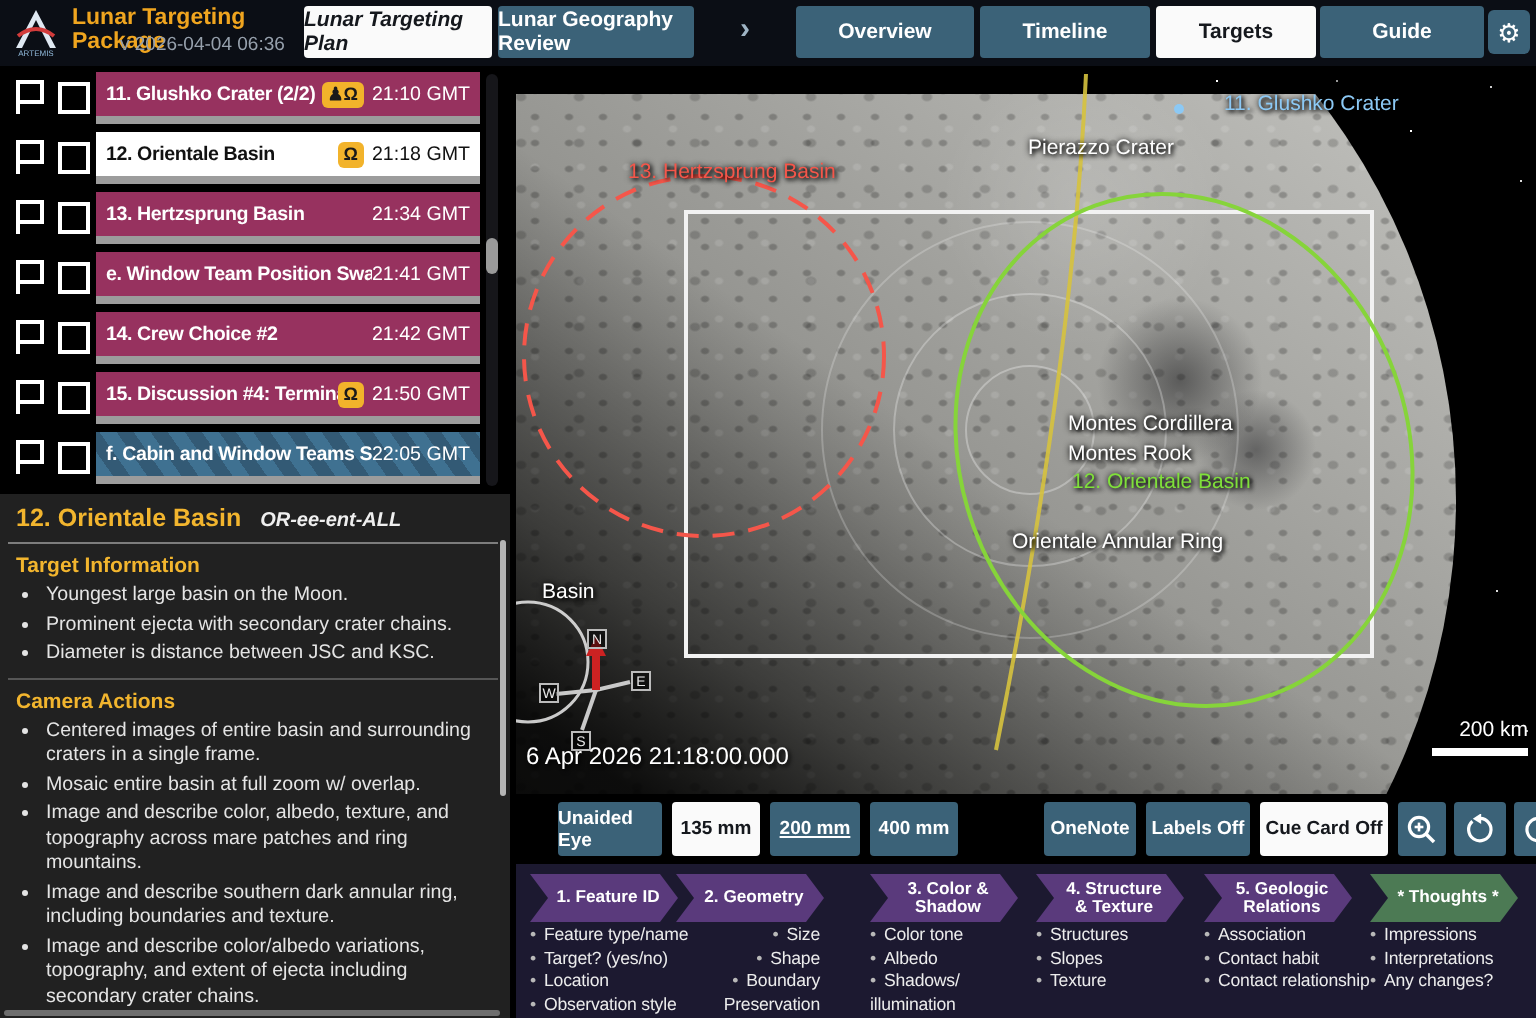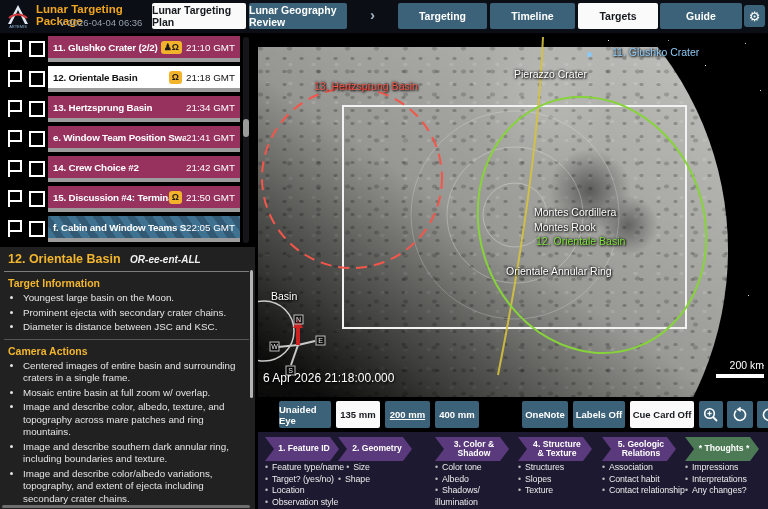--- a/index.html
+++ b/index.html
@@ -98,30 +98,30 @@
 
   <div class="hdr">
     <svg class="logo" viewBox="0 0 26 26">
       <polygon points="13,2 23,21 20,21 13,7 6,21 3,21" fill="#dfe8f2"></polygon>
       <path d="M4 15 Q13 8 22 15" fill="none" stroke="#d23b3b" stroke-width="2"></path>
       <text x="13" y="25" text-anchor="middle" font-size="4" fill="#8fb7d8">ARTEMIS</text>
     </svg>
     <div class="app-title">Lunar Targeting Package</div>
     <div class="app-ver">v 2026-04-04 06:36</div>
 
-    <div class="tab active" style="left:152px;width:94px;">
+    <div class="tab active" style="left:152px;width:94px;font-style:italic;">
       <span>Lunar Targeting Plan</span>
       </div>
     <div class="tab" style="left:249px;width:98px;">
       <span>Lunar Geography Review</span>
       </div>
     <div class="chev">›</div>
 
     <div class="navbtn" style="left:398px;width:89px;">
-      <span>Targeting</span>
+      <span>Overview</span>
       </div>
     <div class="navbtn" style="left:490px;width:85px;">
       <span>Timeline</span>
       </div>
     <div class="navbtn active" style="left:578px;width:80px;">
       <span>Targets</span>
       </div>
     <div class="navbtn" style="left:660px;width:82px;">
       <span>Guide</span>
       </div>
@@ -348,20 +348,21 @@
 
     <ul class="r1">
       <li>Feature type/name</li>
       <li>Target? (yes/no)</li>
       <li>Location</li>
       <li>Observation style</li>
     </ul>
     <ul class="r2">
       <li>Size</li>
       <li>Shape</li>
+      <li class="wrap">Boundary Preservation</li>
     </ul>
     <ul class="r3">
       <li>Color tone</li>
       <li>Albedo</li>
       <li class="wrap">Shadows/ illumination</li>
     </ul>
     <ul class="r4">
       <li>Structures</li>
       <li>Slopes</li>
       <li>Texture</li>

